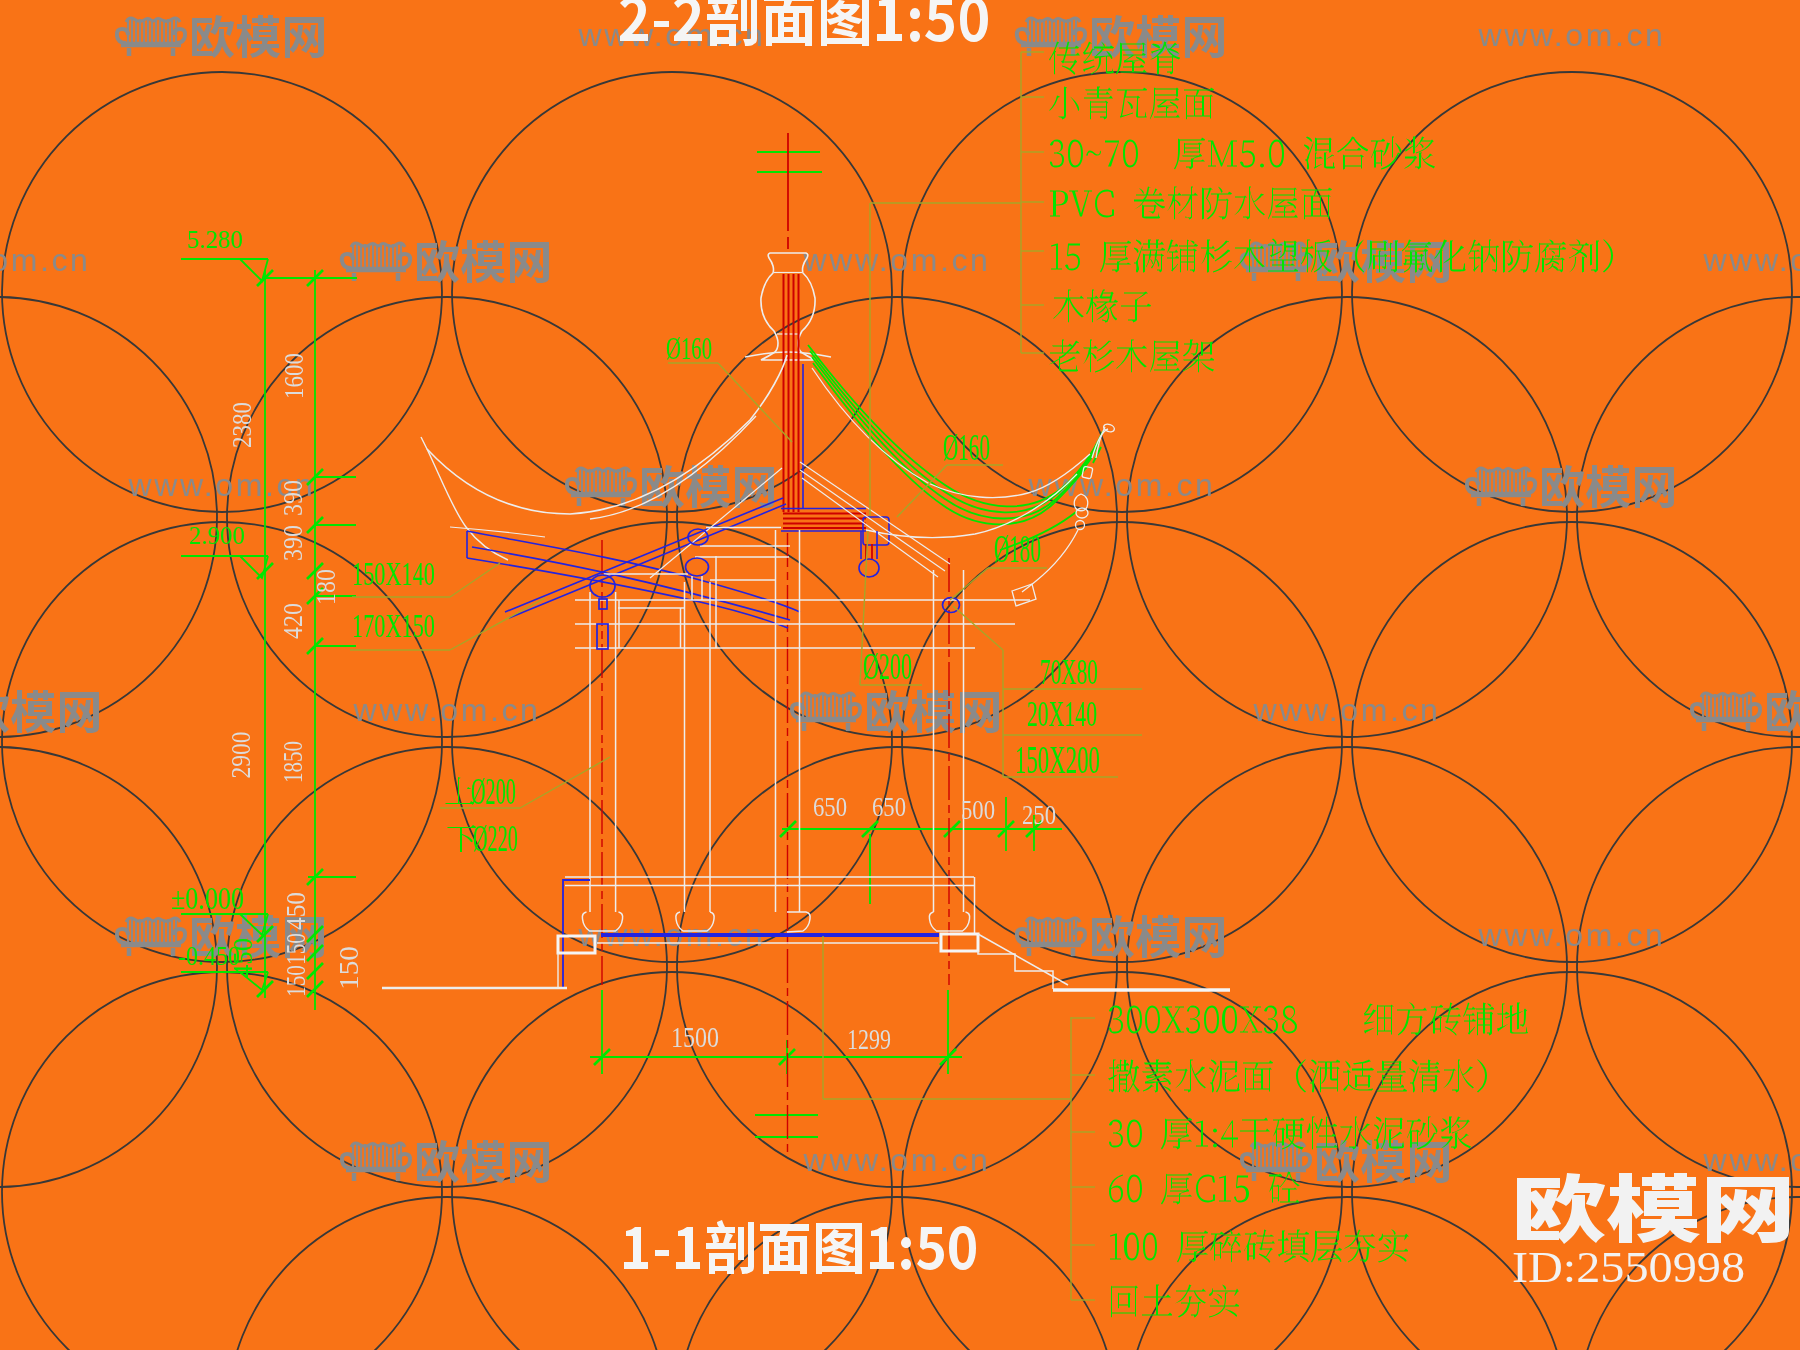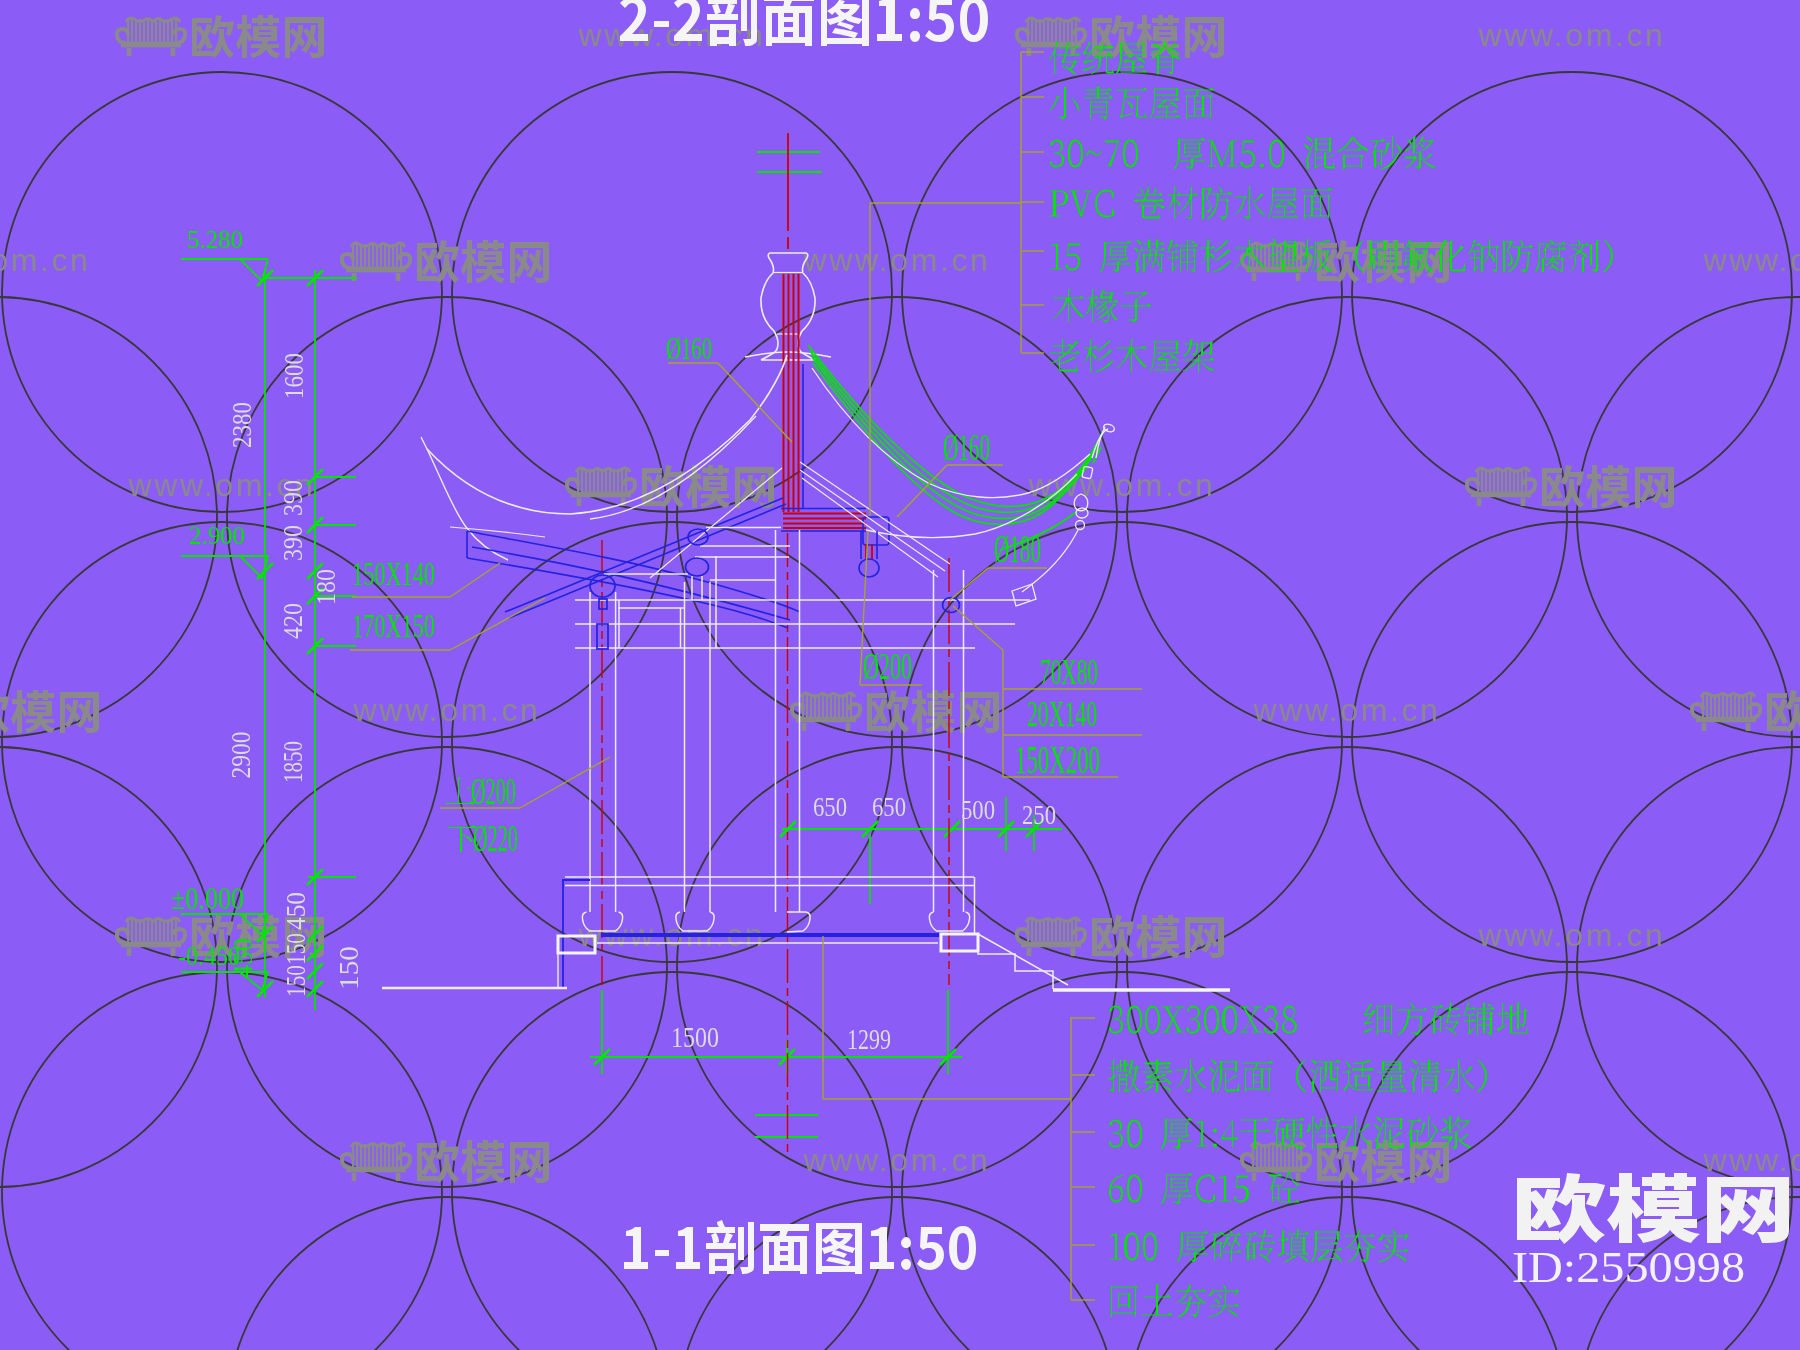--- a/index.html
+++ b/index.html
@@ -1,14 +1,14 @@
 <!DOCTYPE html>
 <html><head><meta charset="utf-8"><title>s</title><style>
 html,body{margin:0;padding:0;background:#000;}
-#c{position:relative;width:1800px;height:1350px;background:#8b5cf6;overflow:hidden;}
+#c{position:relative;width:1800px;height:1350px;background:#f97316;overflow:hidden;}
 text{font-family:"Liberation Serif", serif;}
 </style></head><body>
 <div id="c">
 <svg width="1800" height="1350" viewBox="0 0 1800 1350">
 <defs>
 <g id="sofa" stroke="#8A8A8A" fill="none">
           <line x1="-94" y1="-17" x2="-94" y2="6" stroke-width="2.2"></line>
           <line x1="-90" y1="-17" x2="-90" y2="6" stroke-width="2.2"></line>
           <line x1="-86" y1="-17" x2="-86" y2="6" stroke-width="2.2"></line>
           <line x1="-82" y1="-17" x2="-82" y2="6" stroke-width="2.2"></line>

